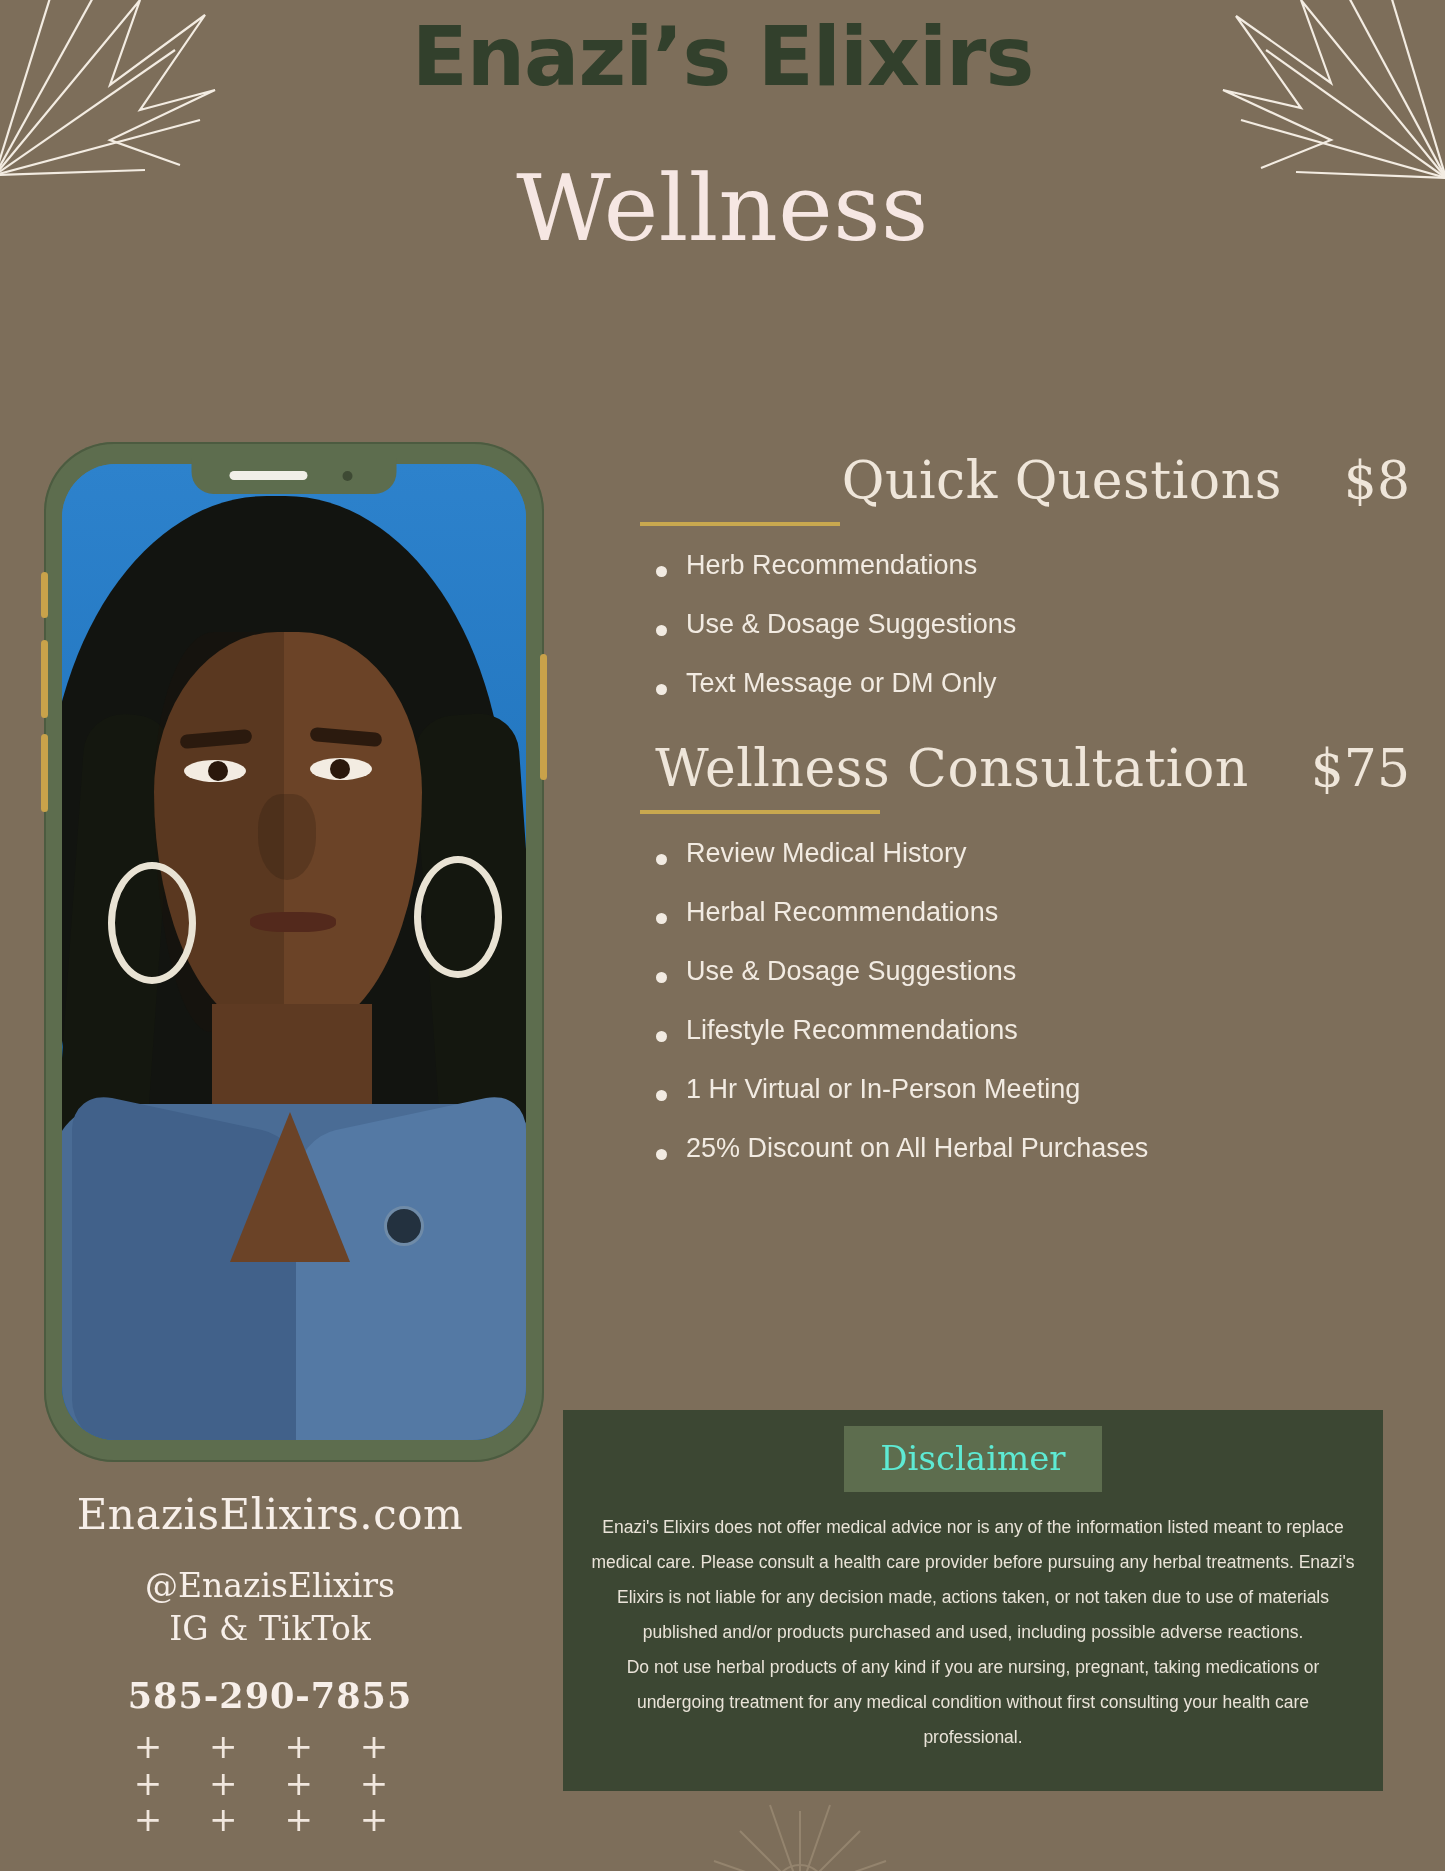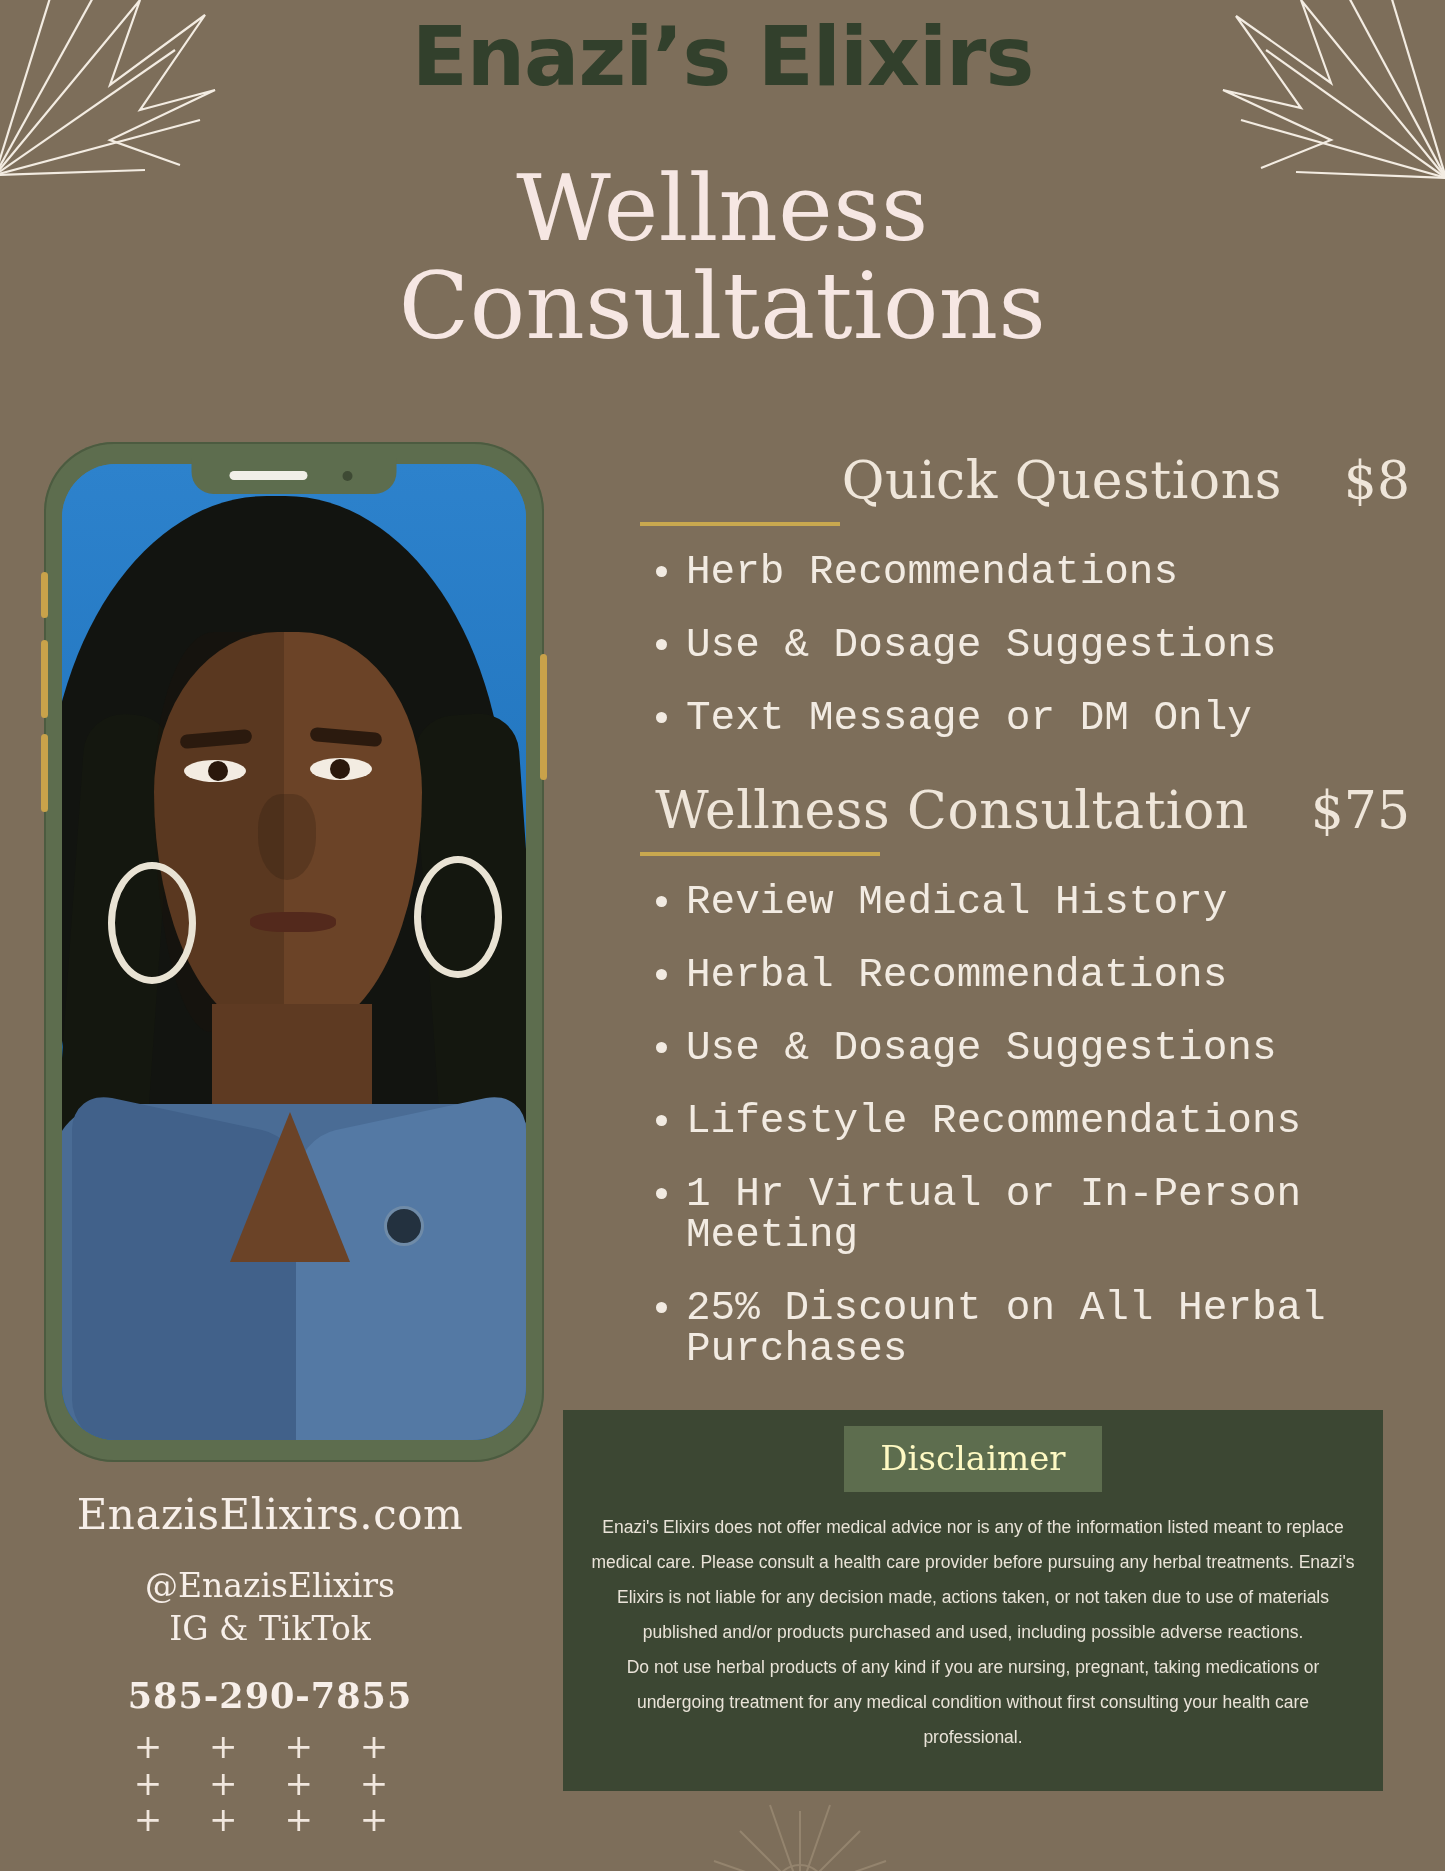--- a/index.html
+++ b/index.html
@@ -347,22 +347,22 @@
   }
   .rule.wide { width: 240px; }
   ul.svc-list {
     list-style: none;
     margin: 26px 0 0 0;
     padding: 0;
   }
   ul.svc-list li {
     position: relative;
     padding-left: 46px;
-    font-family: Liberation Mono, monospace;
-    font-size: 41px;
+    font-family: Liberation Sans, sans-serif;
+    font-size: 27px;
     line-height: 1.0;
     margin-bottom: 32px;
     color: #f2ebe2;
   }
   ul.svc-list li::before {
     content: "";
     position: absolute;
     left: 16px;
     top: 14px;
     width: 11px;
@@ -379,21 +379,21 @@
     top: 1410px;
     width: 820px;
     background: #3c4733;
     padding: 16px 26px 36px 26px;
     box-sizing: border-box;
   }
   .disc-badge {
     width: 258px;
     margin: 0 auto;
     background: #5d6d4e;
-    color: #fef9c3;
+    color: #5eead4;
     text-align: center;
     font-family: "DejaVu Serif", serif;
     font-size: 34px;
     padding: 12px 0 14px 0;
   }
   .disc-text {
     margin-top: 18px;
     color: #e9e3d8;
     font-family: "Liberation Sans", sans-serif;
     font-size: 17.5px;
@@ -437,21 +437,20 @@
         <circle cx="100" cy="100" r="26"></circle>
         <path d="M100 20 L100 180 M20 100 L180 100 M40 40 L160 160 M160 40 L40 160"></path>
         <path d="M70 14 L130 186 M14 70 L186 130 M14 130 L186 70 M130 14 L70 186"></path>
       </g>
     </svg>
   </div>
 
   <div class="brand">Enazi’s Elixirs</div>
   <div class="title">
     <div>Wellness</div>
-    <div>Consultations</div>
   </div>
 
   <div class="phone">
     <div class="btn-side btn-l1"></div>
     <div class="btn-side btn-l2"></div>
     <div class="btn-side btn-l3"></div>
     <div class="btn-side btn-r1"></div>
     <div class="phone-screen">
       <div class="sky"></div>
       <div class="hair"></div>

